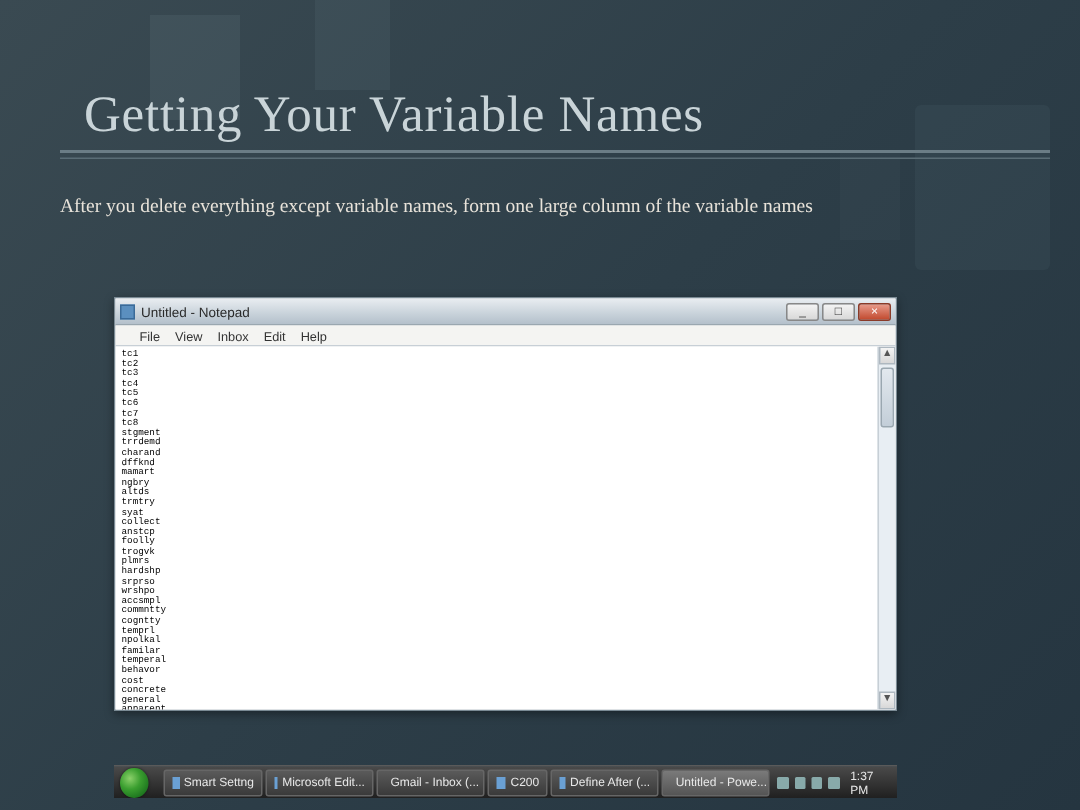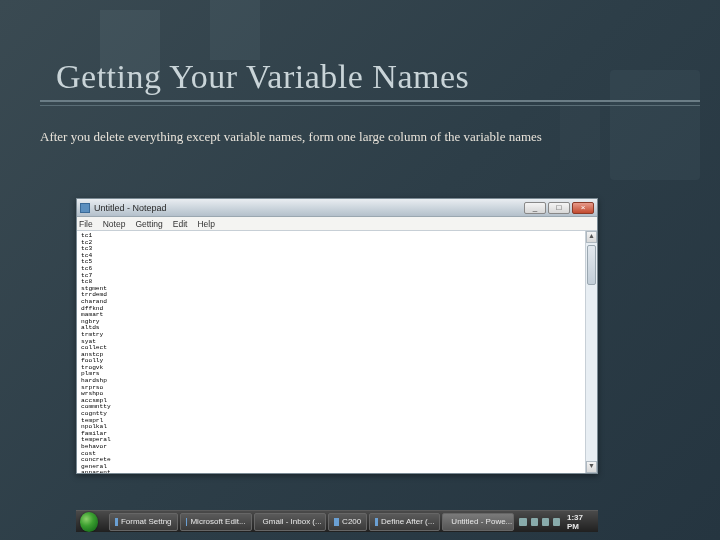--- a/index.html
+++ b/index.html
@@ -64,21 +64,21 @@
   .np-btns { display: flex; gap: 2px; }
   .np-btn { width: 22px; height: 12px; border: 1px solid #888; background: linear-gradient(#f4f4f4,#d8d8d8); border-radius: 2px; display:flex;align-items:center;justify-content:center;font-size:8px;color:#333;}
   .np-btn.close { background: linear-gradient(#e79a8a,#c24a2f); color:#fff; border-color:#8a3a28;}
   .np-menubar {
     height: 14px;
     background: #f4f4f2;
     border-bottom: 1px solid #c7cfd6;
     display: flex;
     align-items: center;
     gap: 10px;
-    padding: 0 2px;
+    padding: 0 16px;
     font-size: 8.5px;
     color: #333;
   }
   .np-content {
     position: absolute;
     left: 0; right: 0;
     top: 32px; bottom: 0;
     background: #fff;
     overflow: hidden;
   }
@@ -140,21 +140,20 @@
   .task-item .ti-icon { width:8px; height:8px; background:#6aa0d4; }
   .task-item.active { background: linear-gradient(#7a7a7a,#555); }
   .ql-divider { width: 6px; }
   .tray {
     margin-left: auto;
     display: flex;
     align-items: center;
     gap: 4px;
     padding: 0 4px;
     height: 100%;
-    font-weight: bold;
   }
   .tray-icon { width: 8px; height: 8px; background: #8aa; border-radius:1px; }
   .tray-time { font-size: 8px; color: #e8e8e8; padding-left:3px;}
 </style>
 </head>
 <body>
 
 <div class="deco1"></div>
 <div class="deco2"></div>
 <div class="deco3"></div>
@@ -171,22 +170,22 @@
     <span class="np-icon"></span>
     <span class="np-title">Untitled - Notepad</span>
     <div class="np-btns">
       <div class="np-btn">_</div>
       <div class="np-btn">□</div>
       <div class="np-btn close">×</div>
     </div>
   </div>
   <div class="np-menubar">
     <span>File</span>
-    <span>Notep</span>
-    <span>Getting</span>
+    <span>View</span>
+    <span>Inbox</span>
     <span>Edit</span>
     <span>Help</span>
   </div>
   <div class="np-content">
     <pre class="np-text" id="np-text">tc1
 tc2
 tc3
 tc4
 tc5
 tc6
@@ -243,21 +242,21 @@
       <div class="arrow" style="position:absolute;bottom:0;left:0;right:0">▼</div>
     </div>
   </div>
 </div>
 
 <div class="taskbar">
   <div class="start-orb"></div>
   <div class="ql-divider"></div>
   <div class="task-item">
       <span class="ti-icon"></span>
-      <span>Format Settng</span>
+      <span>Smart Settng</span>
     </div>
   <div class="task-item">
       <span class="ti-icon"></span>
       <span>Microsoft Edit...</span>
     </div>
   <div class="task-item">
       <span class="ti-icon"></span>
       <span>Gmail - Inbox (...</span>
     </div>
   <div class="task-item">

